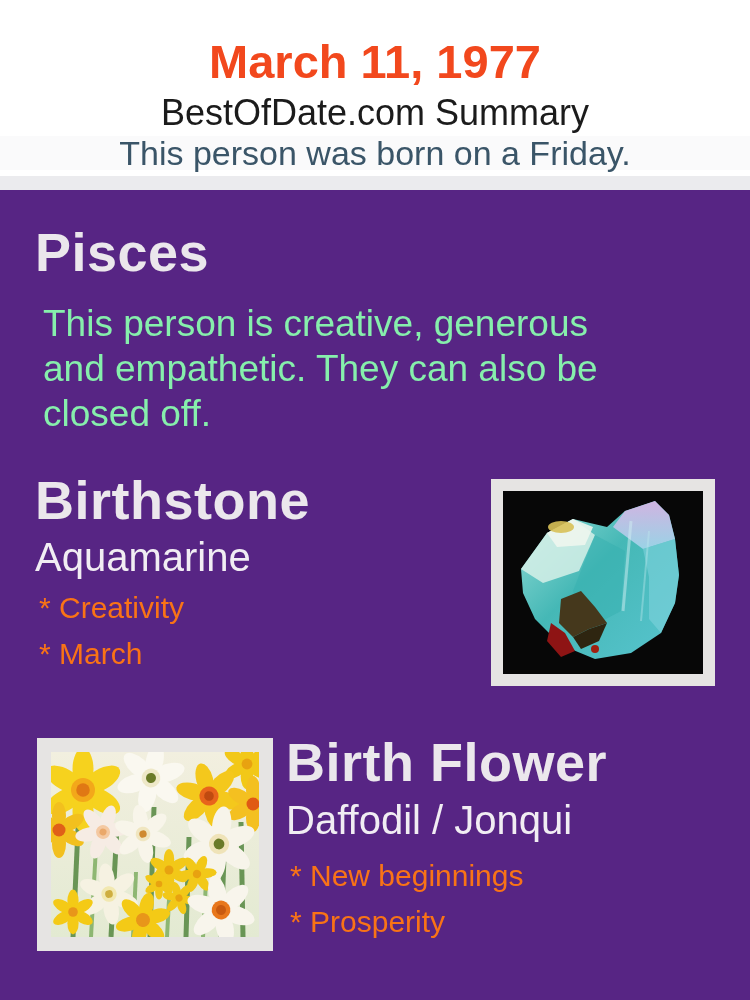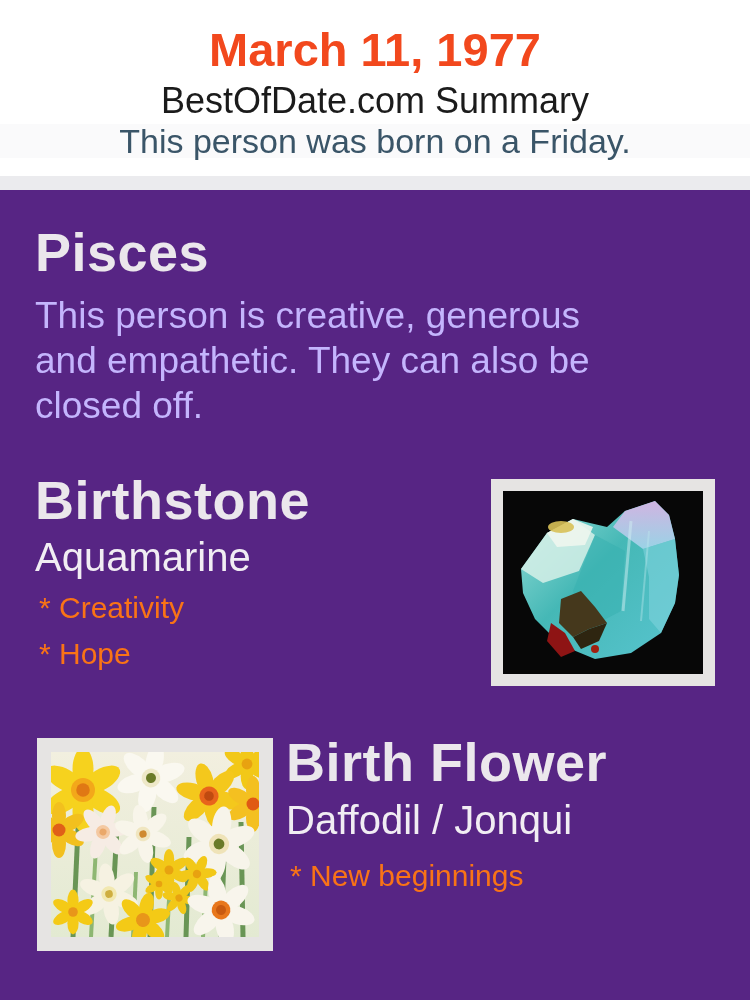--- a/index.html
+++ b/index.html
@@ -16,21 +16,21 @@
   }
   
   .header {
     position: absolute; top: 0; left: 0;
     width: 750px; height: 176px;
     background: #ffffff;
     text-align: center;
   }
   .date-title {
     margin: 0;
-    padding-top: 22px;
+    padding-top: 34px;
     font-size: 47px;
     font-weight: 700;
     color: #f2481d;
     line-height: 56px;
   }
   .site-summary {
     margin-top: 4px;
     font-size: 36px;
     font-weight: 400;
     color: #1b1b1b;
@@ -58,24 +58,24 @@
     color: #ebe7ec;
     line-height: 60px;
     letter-spacing: 0.5px;
   }
   .zodiac-heading   { left: 35px; top: 222px; }
   .birthstone-heading { left: 35px; top: 470px; }
   .birthflower-heading { left: 286px; top: 732px; text-align: center; }
 
   .zodiac-desc {
     position: absolute; left: 35px; top: 293px;
-    margin: 0;
+    margin: 8px;
     font-size: 37px;
     font-weight: 400;
-    color: #c4b5fd;
+    color: #86efac;
     line-height: 45px;
   }
   .sub-name {
     position: absolute;
     margin: 0;
     font-size: 40px;
     font-weight: 400;
     color: #f1edf3;
     line-height: 46px;
   }
@@ -117,21 +117,21 @@
 
   <h2 class="panel-heading zodiac-heading">Pisces</h2>
   <p class="zodiac-desc"><span>This person is creative, generous</span><br>
     <span>and empathetic. They can also be</span><br>
     <span>closed off.</span></p>
 
   <h2 class="panel-heading birthstone-heading">Birthstone</h2>
   <div class="sub-name birthstone-name">Aquamarine</div>
   <ul class="trait-list birthstone-traits">
     <li>* Creativity</li>
-    <li>* Hope</li>
+    <li>* March</li>
   </ul>
 
   <div class="img-frame stone-frame">
     <svg width="200" height="183" viewBox="0 0 200 183">
       <defs>
         <linearGradient id="aqG" x1="0" y1="0" x2="1" y2="1">
           <stop offset="0" stop-color="#9adfd8"></stop>
           <stop offset="0.45" stop-color="#45b8b6"></stop>
           <stop offset="1" stop-color="#58c4cf"></stop>
         </linearGradient>
@@ -264,15 +264,16 @@
           <circle r="7.5" fill="#e8771c"></circle>
           <circle r="4" fill="#c95a10"></circle>
         </g>
     </svg>
   </div>
 
   <h2 class="panel-heading birthflower-heading">Birth Flower</h2>
   <div class="sub-name birthflower-name">Daffodil / Jonqui</div>
   <ul class="trait-list birthflower-traits">
     <li>* New beginnings</li>
+    <li>* Prosperity</li>
   </ul>
 
 </div>
 
 </body></html>

